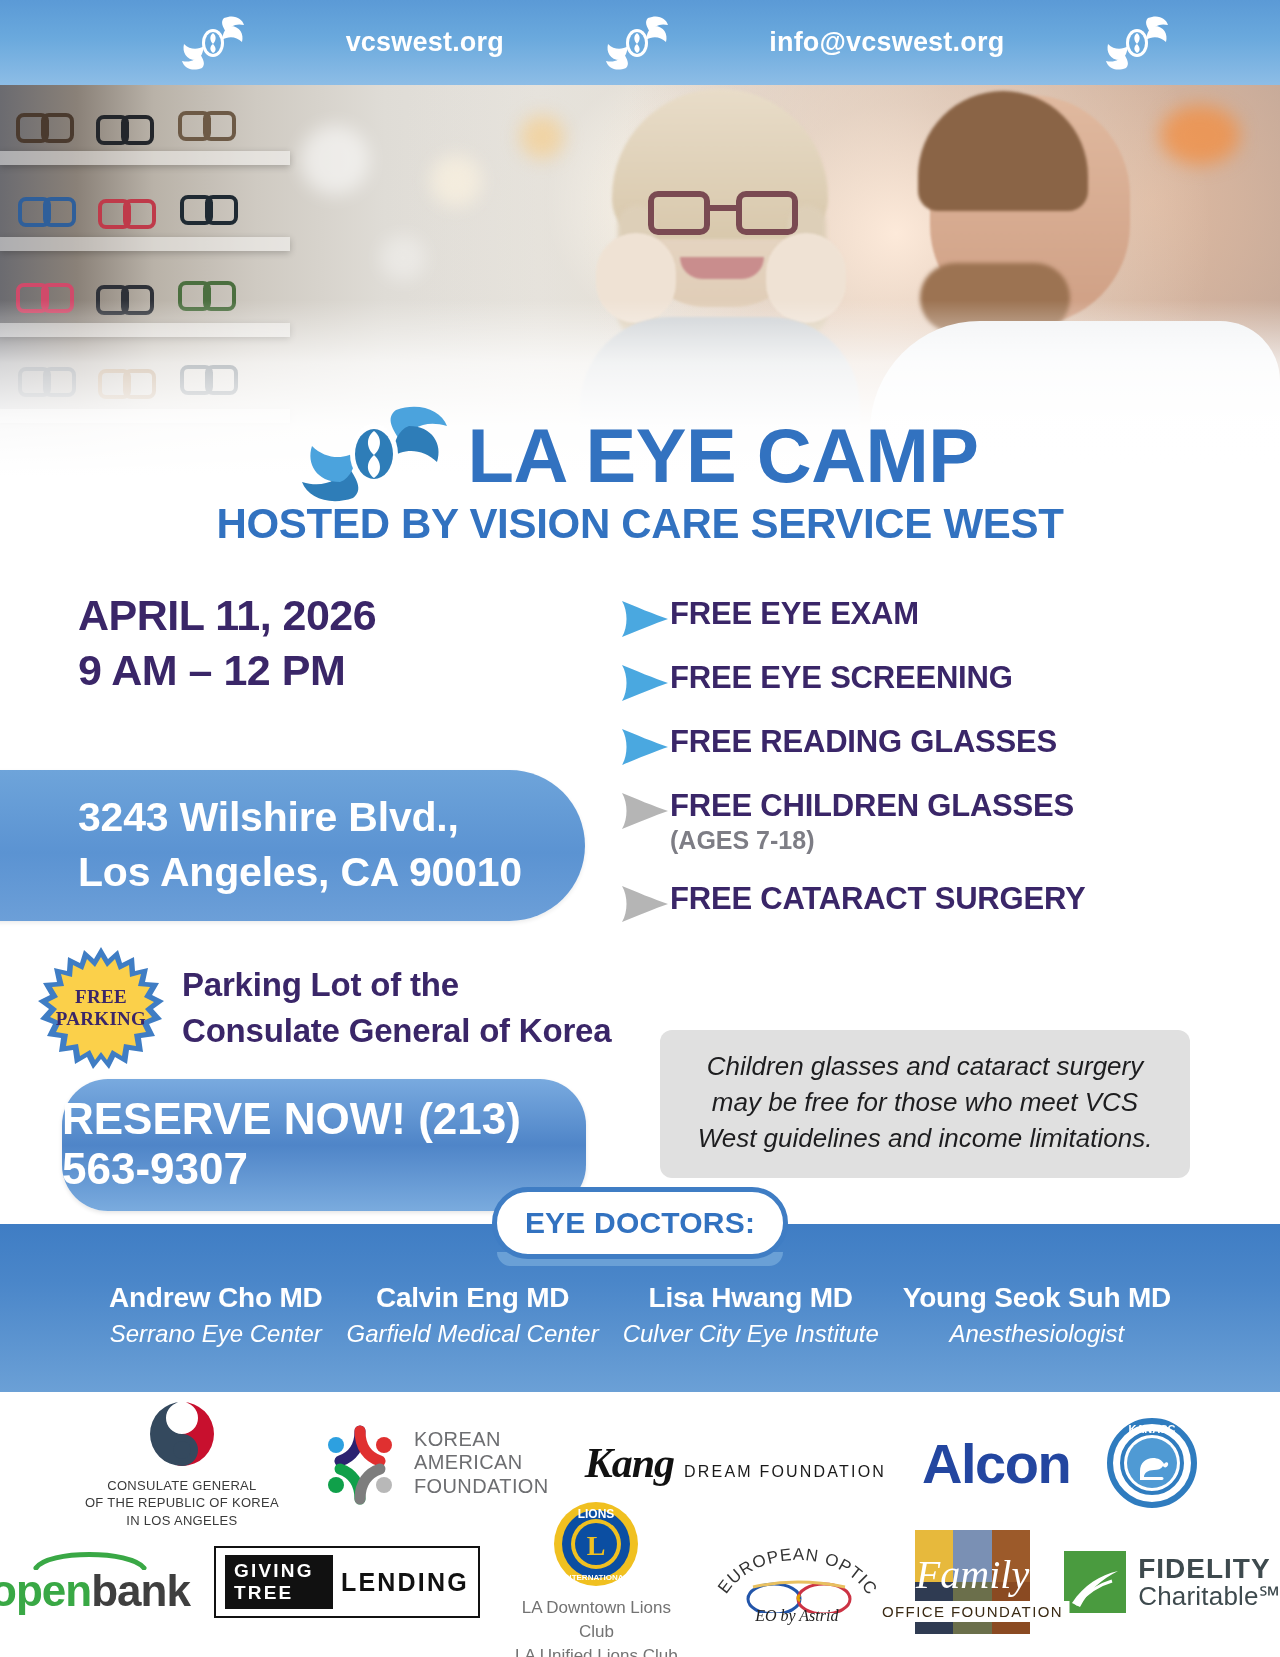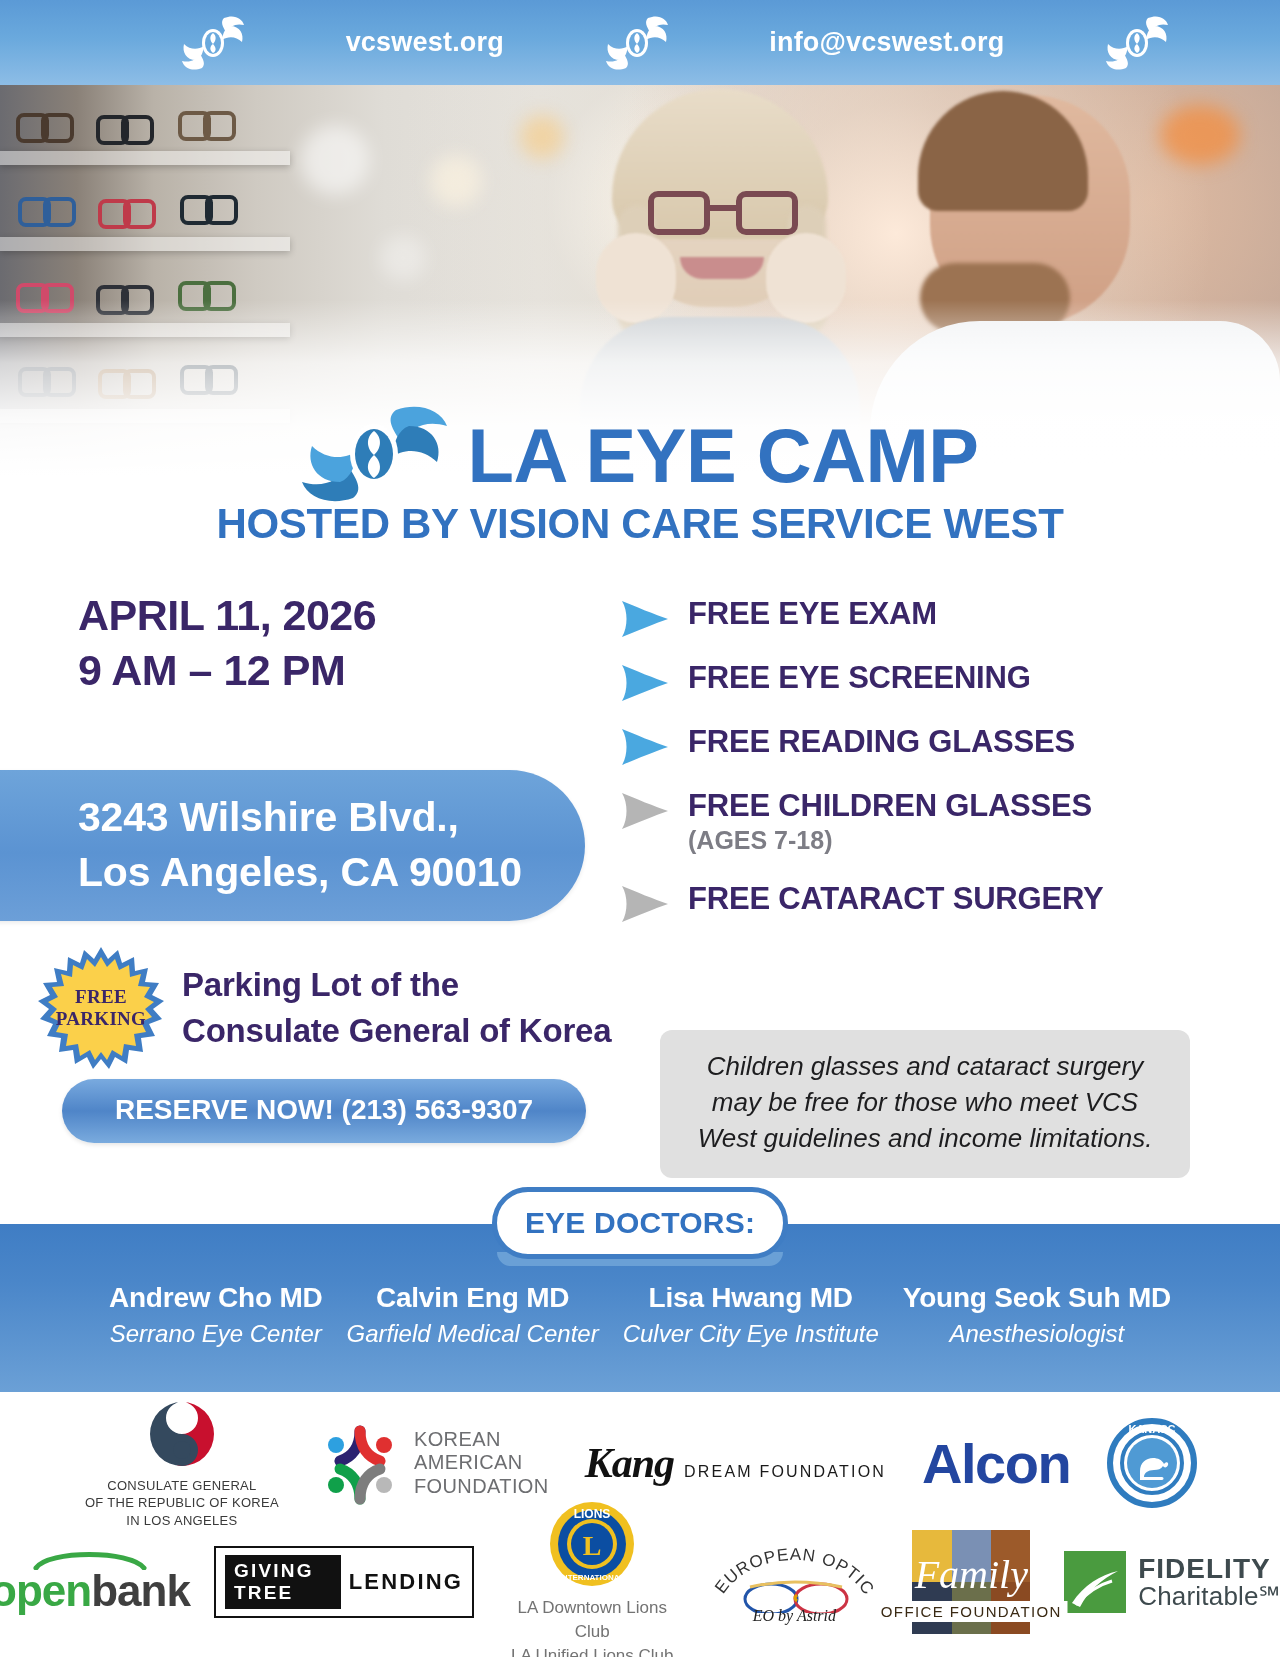--- a/index.html
+++ b/index.html
@@ -172,40 +172,39 @@
     font-size: 33px;
     line-height: 1.38;
     letter-spacing: -0.2px;
   }
 
   .reserve-pill {
     position: absolute;
     left: 62px; top: 1079px;
     width: 524px;
     padding: 15px 0 17px 0;
-    text-align: center;
+    text-align: left;
     border-radius: 46px;
     background: linear-gradient(180deg, #79aadf 0%, #4f85c8 50%, #7aabde 100%);
     color: #ffffff;
     font-weight: bold;
-    font-size: 28px;
+    font-size: 44px;
     letter-spacing: 0px;
     box-shadow: 0 2px 4px rgba(0,0,0,0.10);
   }
 
   
   .services {
     position: absolute;
     left: 620px; top: 596px;
     width: 640px;
   }
   .service-item {
     display: flex;
     align-items: flex-start;
-    gap: 18px;
     margin-bottom: 18px;
   }
   .arrow { flex: 0 0 auto; margin-top: 4px; }
   .service-label {
     color: #3a2668;
     font-weight: bold;
     font-size: 31px;
     letter-spacing: -0.2px;
     line-height: 1.15;
   }
@@ -353,21 +352,21 @@
     padding: 7px 9px;
     align-items: center;
     gap: 8px;
   }
   .gtl-a {
     background: #111; color: #fff;
     font-size: 19px; letter-spacing: 2.2px;
     padding: 5px 9px; font-weight: bold;
   }
   .gtl-b {
-    color: #111; font-size: 22px; letter-spacing: 2.2px; font-weight: bold;
+    color: #111; font-size: 25px; letter-spacing: 2.2px; font-weight: bold;
   }
   .lions-caption { font-size: 17px; color: #737373; text-align: center; line-height: 1.4; }
   .eo-sub {
     font-family: "Liberation Serif", serif;
     font-style: italic;
     font-size: 16px;
     color: #222;
     text-align: center;
   }
   .fidelity-text { line-height: 1.05; }

